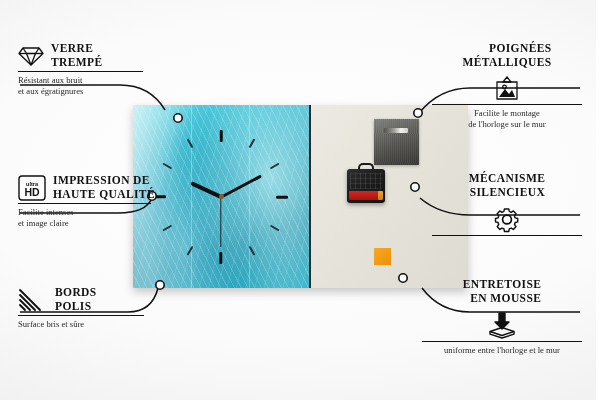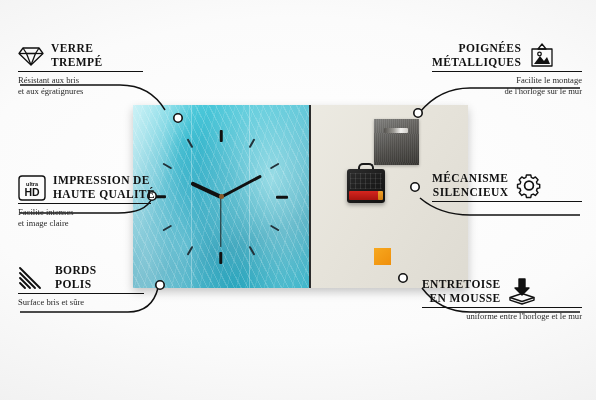--- a/index.html
+++ b/index.html
@@ -151,42 +151,42 @@
   }
 
   
   #leaders { position: absolute; inset: 0; pointer-events: none; }
 
   
   .callout { position: absolute; }
   .callout-head {
     display: flex; align-items: center; gap: 7px;
   }
-  .callout.right .callout-head { justify-content: flex-start; }
+  .callout.right .callout-head { justify-content: flex-end; flex-direction: column; }
   .callout-title {
     font-family: "Liberation Serif", serif;
     font-weight: 700;
     font-size: 11.5px;
     line-height: 13.5px;
     letter-spacing: 0.4px;
     color: #111;
     text-transform: uppercase;
   }
   .callout.right .callout-title { text-align: right; }
   .callout-rule {
     height: 1.4px; background: #111; margin-top: 2px;
   }
   .callout-desc {
     font-family: "Liberation Serif", serif;
     font-size: 8.6px;
     line-height: 10.5px;
     color: #2a2a2a;
     margin-top: 3px;
   }
-  .callout.right .callout-desc { text-align: right; }
+  .callout.right .callout-desc { text-align: center; }
   .icon { flex: 0 0 auto; display: block; }
 </style>
 </head>
 <body>
 
 <div id="stage">
 
   <div id="product">
 
     <div id="clock-panel">
@@ -268,21 +268,21 @@
           <path d="M8.5,8.5 H17.5"></path>
         </g>
       </svg>
       <div>
         <div class="callout-title">VERRE</div>
         <div class="callout-title">TREMPÉ</div>
       </div>
     </div>
     <div class="callout-rule" style="width:125px"></div>
     <div class="callout-desc">
-      <div>Résistant aux bris</div>
+      <div>Résistant aux bruit</div>
       <div>et aux égratignures</div>
     </div>
   </div>
 
   <div class="callout left" style="left:18px; top:174px; width:150px;">
     <div class="callout-head">
       <svg class="icon" width="28" height="26" viewBox="0 0 28 26">
         <rect x="1" y="1" width="26" height="24" rx="3" fill="none" stroke="#111" stroke-width="1.4"></rect>
         <text x="14" y="11" font-family="Liberation Sans, sans-serif" font-size="5.5" font-weight="700" text-anchor="middle" fill="#111">ultra</text>
         <text x="14" y="21" font-family="Liberation Sans, sans-serif" font-size="10.5" font-weight="700" text-anchor="middle" fill="#111">HD</text>
@@ -292,21 +292,21 @@
         <div class="callout-title">HAUTE QUALITÉ</div>
       </div>
     </div>
     <div class="callout-rule" style="width:133px"></div>
     <div class="callout-desc">
       <div>Facilite intenses</div>
       <div>et image claire</div>
     </div>
   </div>
 
-  <div class="callout left" style="left:18px; top:264px; width:140px;">
+  <div class="callout left" style="left:18px; top:286px; width:140px;">
     <div class="callout-head">
       <svg class="icon" width="30" height="24" viewBox="0 0 30 24">
         <g stroke="#111" stroke-width="1.9" stroke-linecap="round">
           <line x1="2" y1="2" x2="22" y2="22"></line>
           <line x1="2" y1="7" x2="17" y2="22"></line>
           <line x1="2" y1="12" x2="12" y2="22"></line>
           <line x1="2" y1="17" x2="7" y2="22"></line>
         </g>
       </svg>
       <div>

